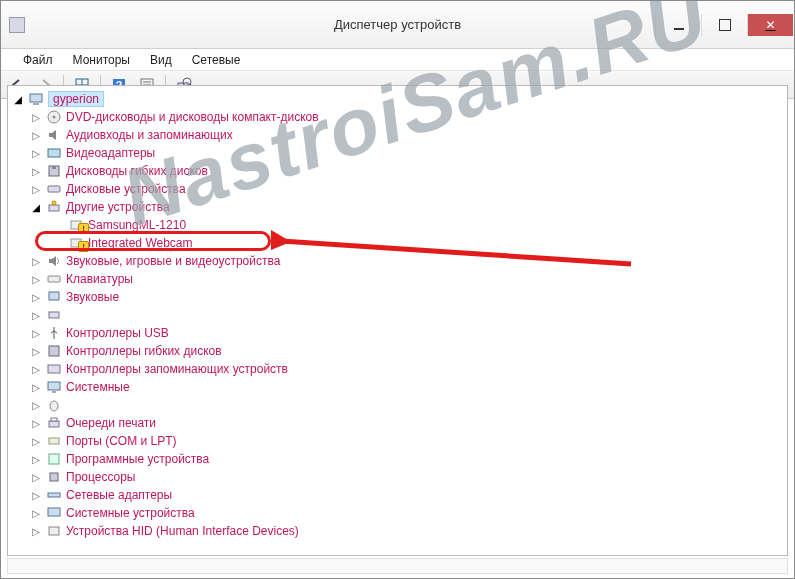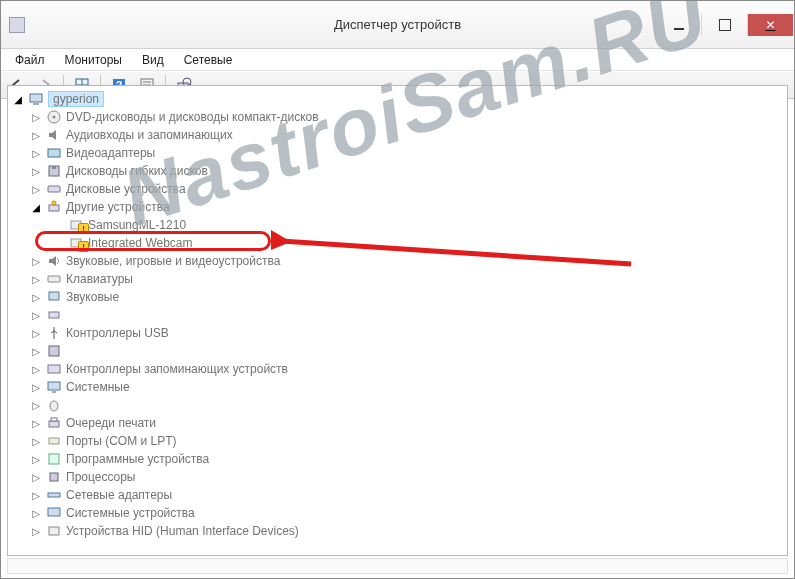--- a/index.html
+++ b/index.html
@@ -51,21 +51,21 @@
   }
   .winbtn.close { background: #c75050; color: #fff; height:22px; margin-right:1px;}
   .winbtn.min::before { content:""; width:10px; height:2px; background:#333; position:relative; top:4px;}
   .winbtn.max::before { content:""; width:10px; height:10px; border:1px solid #333;}
   .winbtn.close::before { content:"✕"; font-size:12px; }
   
   .menubar {
     height: 22px;
     display: flex;
     align-items: center;
-    padding: 0 4px;
+    padding: 0 12px;
     background:#fff;
     border-bottom:1px solid #e4e4e4;
   }
   .menubar span {
     padding: 2px 10px;
     color:#222;
     cursor:pointer;
   }
   
   .toolbar {
@@ -104,21 +104,21 @@
   .arrow {
     width:12px; text-align:center; color:#666; font-size:10px;
     user-select:none;
   }
   .arrow.expanded { color:#000; }
   .icon {
     width:16px;height:16px; margin:0 4px;
     display:inline-flex;align-items:center;justify-content:center;
     font-size:12px;
   }
-  .label { color:#737373; }
+  .label { color:#be185d; }
   .root .label {
     background:#cce8ff; border:1px solid #99ceff;
     padding:0 4px;
   }
   .lvl1 { padding-left: 22px; }
   .lvl2 { padding-left: 44px; }
   .warn {
     position:relative;
   }
   .warn::after{
@@ -368,20 +368,21 @@
     <span class="label">Контроллеры USB</span>
   </div>
 
   <div class="node lvl1">
     <span class="arrow">▷</span>
     <span class="icon">
         <svg class="ic" viewBox="0 0 16 16">
           <rect x="3" y="3" width="10" height="10" fill="#ccd" stroke="#667"></rect>
         </svg>
       </span>
+    <span class="label">Контроллеры гибких дисков</span>
   </div>
 
   <div class="node lvl1">
     <span class="arrow">▷</span>
     <span class="icon">
         <svg class="ic" viewBox="0 0 16 16">
           <rect x="2" y="4" width="12" height="8" fill="#dde" stroke="#778"></rect>
         </svg>
       </span>
     <span class="label">Контроллеры запоминающих устройств</span>

